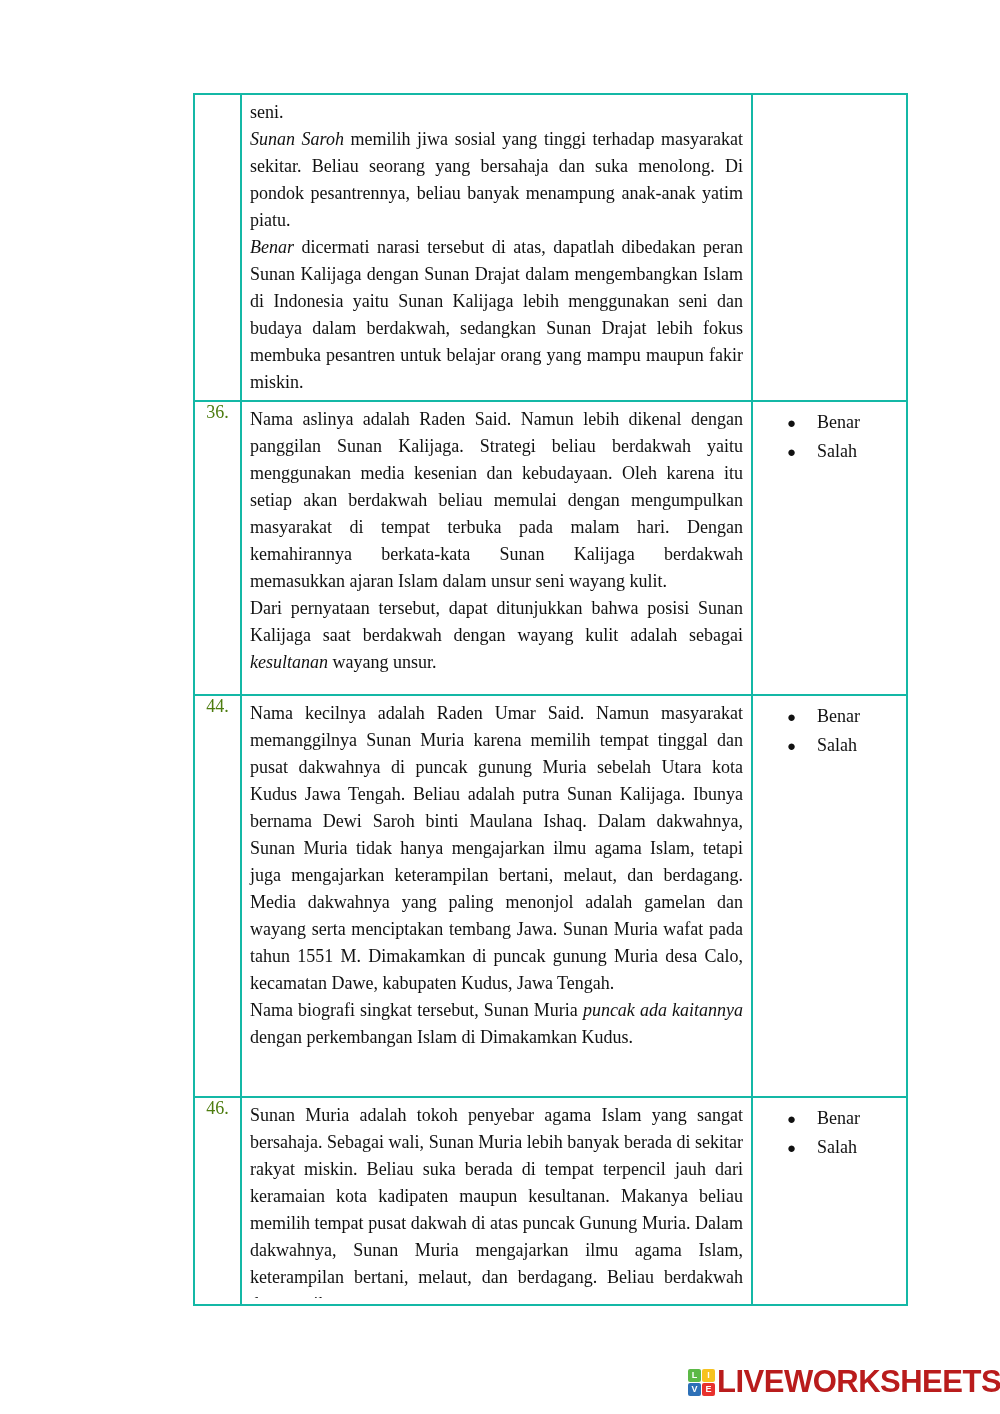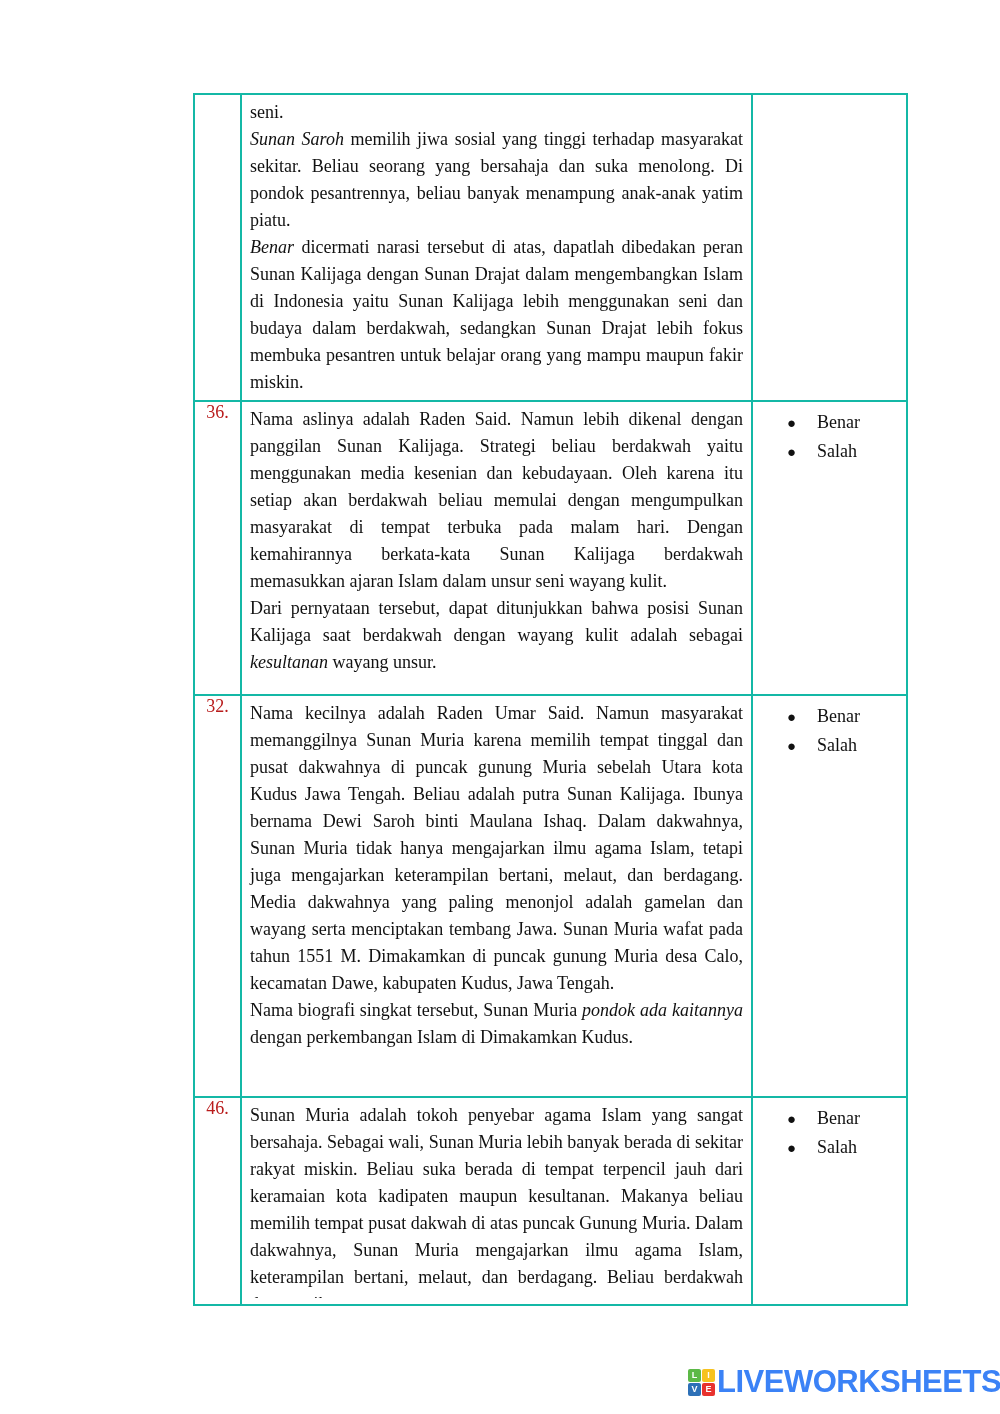--- a/index.html
+++ b/index.html
@@ -21,21 +21,21 @@
     table-layout: fixed;
   }
   table.qtable td {
     border: 2px solid #14b8a6;
     vertical-align: top;
   }
   td.num-cell {
     text-align: center;
     vertical-align: middle;
     font-size: 18px;
-    color: #b91c1c;
+    color: #4d7c0f;
   }
   td.text-cell { padding: 0; }
   .text-wrap {
     padding: 4px 8px 4px 8px;
     font-size: 18px;
     line-height: 27px;
     text-align: justify;
     color: #111;
   }
   .text-wrap .para { margin: 0; }
@@ -129,25 +129,25 @@
               <span class="bullet">●</span>
               <span class="opt-label">Benar</span>
             </div>
             <div class="answer-option">
               <span class="bullet">●</span>
               <span class="opt-label">Salah</span>
             </div>
           </td>
         </tr>
         <tr style="height: 402px;">
-          <td class="num-cell">32.</td>
+          <td class="num-cell">44.</td>
           <td class="text-cell">
             <div class="text-wrap">
               <div class="para"><span>Nama kecilnya adalah Raden Umar Said. Namun masyarakat memanggilnya Sunan Muria karena memilih tempat tinggal dan pusat dakwahnya di puncak gunung Muria sebelah Utara kota Kudus Jawa Tengah. Beliau adalah putra Sunan Kalijaga. Ibunya bernama Dewi Saroh binti Maulana Ishaq. Dalam dakwahnya, Sunan Muria tidak hanya mengajarkan ilmu agama Islam, tetapi juga mengajarkan keterampilan bertani, melaut, dan berdagang. Media dakwahnya yang paling menonjol adalah gamelan dan wayang serta menciptakan tembang Jawa. Sunan Muria wafat pada tahun 1551 M. Dimakamkan di puncak gunung Muria desa Calo, kecamatan Dawe, kabupaten Kudus, Jawa Tengah.</span></div>
-              <div class="para"><span>Nama biografi singkat tersebut, Sunan Muria </span><span class="it">pondok ada kaitannya</span><span> dengan perkembangan Islam di Dimakamkan Kudus.</span></div>
+              <div class="para"><span>Nama biografi singkat tersebut, Sunan Muria </span><span class="it">puncak ada kaitannya</span><span> dengan perkembangan Islam di Dimakamkan Kudus.</span></div>
             </div>
           </td>
           <td class="answer-cell">
             <div class="answer-option">
               <span class="bullet">●</span>
               <span class="opt-label">Benar</span>
             </div>
             <div class="answer-option">
               <span class="bullet">●</span>
               <span class="opt-label">Salah</span>
@@ -175,16 +175,16 @@
       </tbody>
   </table>
 
   <div class="logo">
     <div class="logo-grid">
         <div class="sq" style="background-color: rgb(92, 185, 71);">L</div>
         <div class="sq" style="background-color: rgb(246, 194, 31);">I</div>
         <div class="sq" style="background-color: rgb(45, 112, 183);">V</div>
         <div class="sq" style="background-color: rgb(232, 50, 46);">E</div>
       </div>
-    <div class="logo-text" style="color: #3b82f6;">LIVEWORKSHEETS</div>
+    <div class="logo-text" style="color: #b91c1c;">LIVEWORKSHEETS</div>
   </div>
 
 </div>
 
 </body></html>

